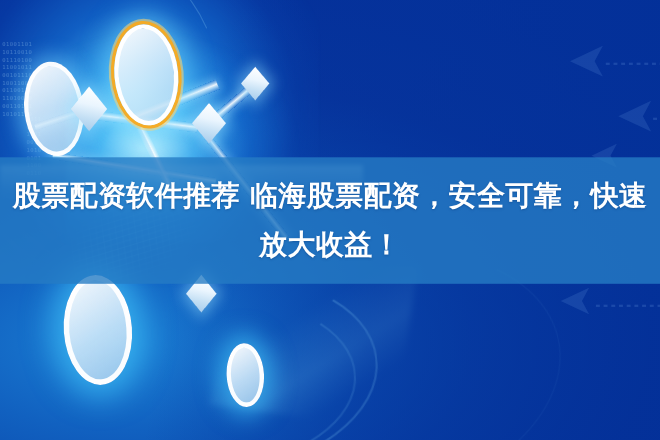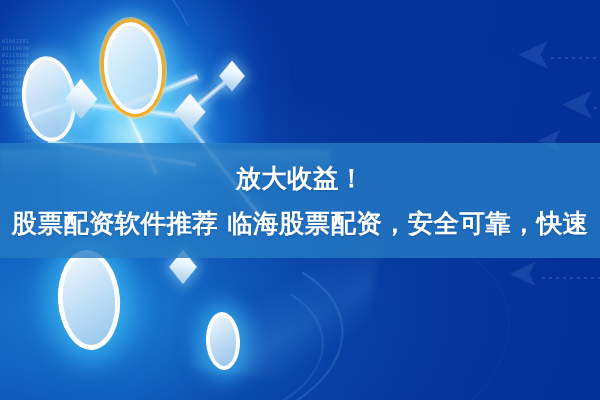--- a/index.html
+++ b/index.html
@@ -320,17 +320,17 @@
 
   <div class="cursor-mark" style="left:560px; top:84px; transform:rotate(180deg);">➤</div>
   <div class="dotline" style="left:592px; top:107px; width:8px;"></div>
 
   <div class="cursor-mark" style="left:536px; top:125px; transform:rotate(180deg); font-size:34px;">➤</div>
 
   <div class="cursor-mark" style="left:508px; top:256px; transform:rotate(180deg); font-size:38px;">➤</div>
   <div class="dotline" style="left:540px; top:277px; width:60px;"></div>
 
   <div class="text-band">
+    <div class="band-line l1">股票配资软件推荐 临海股票配资，安全可靠，快速</div>
     <div class="band-line l2">放大收益！</div>
-    <div class="band-line l1">股票配资软件推荐 临海股票配资，安全可靠，快速</div>
   </div>
 
 </div>
 
 </body></html>

